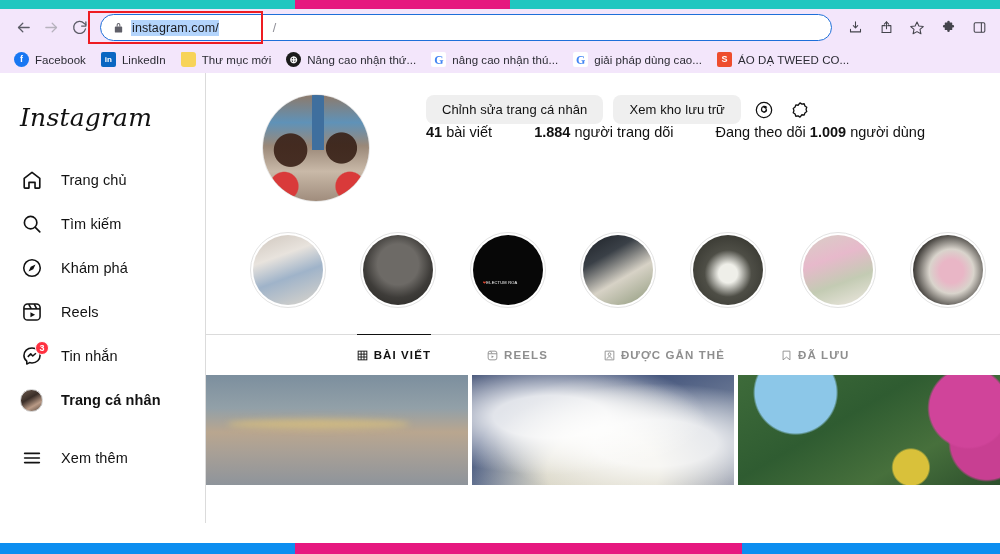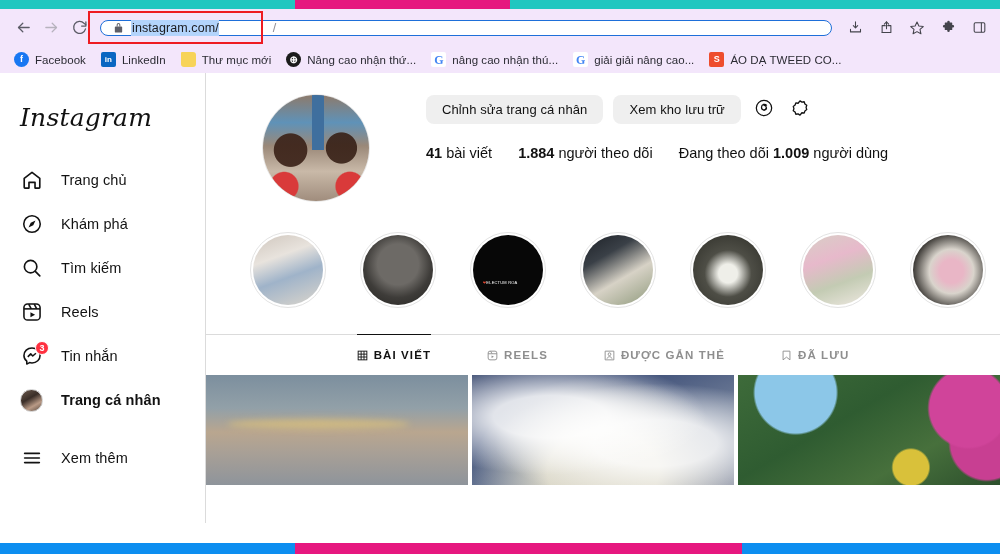--- a/index.html
+++ b/index.html
@@ -25,21 +25,21 @@
     position: relative; height: 37px; display: flex; align-items: center;
     padding: 0 10px; gap: 2px;
   }
   .nav-btn {
     width: 26px; height: 26px; display: flex; align-items: center; justify-content: center;
     color: #5b5b66; flex: 0 0 auto;
   }
   .nav-btn.disabled { color: #b6b2bd; }
   .nav-btn svg { display: block; }
 
-  .omnibox-wrap { position: relative; flex: 1; height: 16px; margin-left: 6px; margin-right: 6px; }
+  .omnibox-wrap { position: relative; flex: 1; height: 27px; margin-left: 6px; margin-right: 6px; }
   .omnibox {
     position: absolute; inset: 0;
     background: #ffffff; border: 1px solid #1e6fd9; border-radius: 14px;
     display: flex; align-items: center; padding: 0 10px 0 12px;
   }
   .lock-ico { flex: 0 0 auto; margin-right: 7px; display: flex; align-items: center; }
   .url-text {
     font-size: 12.5px; color: #1b1b1f; white-space: nowrap;
     background: #b3d4fc; padding: 1px 0 1px 1px; letter-spacing: .1px;
   }
@@ -130,29 +130,29 @@
       radial-gradient(circle at 20% 86%, #d93a3a 0 11%, rgba(0,0,0,0) 12%),
       radial-gradient(circle at 82% 86%, #d93a3a 0 11%, rgba(0,0,0,0) 12%),
       linear-gradient(180deg,#8d7a6b 0%,#5f92b8 26%,#9a8878 48%,#c9b9a8 72%,#a08d7d 100%);
   }
   .avatar-big .blue-post {
     position: absolute; left: 46%; top: 0; width: 12%; height: 52%;
     background: #3f6f9e;
   }
 
   .info-col { flex: 1; padding-top: 6px; }
-  .act-row { display: flex; gap: 10px; }
+  .act-row { display: flex; align-items: center; gap: 10px; }
   .pill {
     background: #efefef; border: none; border-radius: 8px;
     font-size: 13px; color: #111; padding: 7px 16px; font-family: inherit;
     white-space: nowrap; letter-spacing: .1px;
   }
   .icon-btn { width: 26px; height: 26px; display: flex; align-items: center; justify-content: center; color: #111; }
 
-  .stats-row { display: flex; align-items: center; gap: 26px; margin-top: 21px; font-size: 14.5px; color: #111; }
+  .stats-row { display: flex; align-items: center; gap: 42px; font-size: 14.5px; color: #111; }
   .stats-row b { font-weight: bold; }
   .stat { white-space: nowrap; }
 
   
   .highlights { display: flex; gap: 34px; padding: 30px 0 0 44px; }
   .hl { width: 76px; flex: 0 0 auto; }
   .hl-ring {
     width: 76px; height: 76px; border-radius: 50%; padding: 2px;
     background: #ffffff; border: 1px solid #e3e3e3;
   }
@@ -309,21 +309,21 @@
     <div class="bm">
       <span class="bm-ico" style="background:#1b1b1b;border-radius:50%;font-size:10px">⊕</span>
       <span class="bm-label">Nâng cao nhận thứ...</span>
     </div>
     <div class="bm">
       <span class="bm-ico" style="background:#fff;color:#4285f4;font-size:12px;font-family:'Liberation Serif',serif">G</span>
       <span class="bm-label">nâng cao nhận thú...</span>
     </div>
     <div class="bm">
       <span class="bm-ico" style="background:#fff;color:#4285f4;font-size:12px;font-family:'Liberation Serif',serif">G</span>
-      <span class="bm-label">giải giải nâng cao...</span>
+      <span class="bm-label">giải pháp dùng cao...</span>
     </div>
     <div class="bm">
       <span class="bm-ico" style="background:#ee4d2d;font-size:9px">S</span>
       <span class="bm-label">ÁO DẠ TWEED CO...</span>
     </div>
 
   </div>
 </div>
 
 <div class="red-box"></div>
@@ -335,40 +335,40 @@
 
     <div class="nav-list">
 
       <div class="nav-item">
         <span class="ico">
           <svg width="22" height="22" viewBox="0 0 24 24" fill="none" stroke="#121212" stroke-width="1.8" stroke-linejoin="round">
               <path d="M3.5 10.2 12 3.6l8.5 6.6V20a.8.8 0 0 1-.8.8h-4.4v-6.2H8.7v6.2H4.3a.8.8 0 0 1-.8-.8z"></path>
             </svg>
         </span>
         <span class="lbl">Trang chủ</span>
+      </div>
+
+      <div class="nav-item">
+        <span class="ico">
+          <svg width="22" height="22" viewBox="0 0 24 24" fill="none" stroke="#121212" stroke-width="1.8" stroke-linecap="round">
+              <circle cx="10.5" cy="10.5" r="6.8"></circle>
+              <line x1="15.6" y1="15.6" x2="20.5" y2="20.5"></line>
+            </svg>
+        </span>
+        <span class="lbl">Tìm kiếm</span>
       </div>
 
       <div class="nav-item">
         <span class="ico">
           <svg width="22" height="22" viewBox="0 0 24 24" fill="none" stroke="#121212" stroke-width="1.7">
               <circle cx="12" cy="12" r="9"></circle>
               <polygon points="15.8 8.2 10.6 10.6 8.2 15.8 13.4 13.4" fill="#121212" stroke="none"></polygon>
             </svg>
         </span>
         <span class="lbl">Khám phá</span>
-      </div>
-
-      <div class="nav-item">
-        <span class="ico">
-          <svg width="22" height="22" viewBox="0 0 24 24" fill="none" stroke="#121212" stroke-width="1.8" stroke-linecap="round">
-              <circle cx="10.5" cy="10.5" r="6.8"></circle>
-              <line x1="15.6" y1="15.6" x2="20.5" y2="20.5"></line>
-            </svg>
-        </span>
-        <span class="lbl">Tìm kiếm</span>
       </div>
 
       <div class="nav-item">
         <span class="ico">
           <svg width="22" height="22" viewBox="0 0 24 24" fill="none" stroke="#121212" stroke-width="1.7" stroke-linejoin="round">
               <rect x="3.2" y="3.2" width="17.6" height="17.6" rx="4"></rect>
               <line x1="3.2" y1="8.6" x2="20.8" y2="8.6"></line>
               <line x1="8.4" y1="3.3" x2="11.2" y2="8.5"></line>
               <line x1="14.4" y1="3.3" x2="17.2" y2="8.5"></line>
               <polygon points="10.3 12.2 15.4 15 10.3 17.8" fill="#121212" stroke="none"></polygon>
@@ -434,21 +434,21 @@
           </span>
           <span class="icon-btn">
             <svg width="20" height="20" viewBox="0 0 24 24" fill="none" stroke="#111" stroke-width="1.6" stroke-linejoin="round">
                 <path d="M12 3.4l2.3 1.5 2.7-.4.9 2.6 2.2 1.6-.8 2.6.8 2.6-2.2 1.6-.9 2.6-2.7-.4L12 20.6l-2.3-1.5-2.7.4-.9-2.6-2.2-1.6.8-2.6-.8-2.6 2.2-1.6.9-2.6 2.7.4z"></path>
               </svg>
           </span>
         </div>
 
         <div class="stats-row">
           <span class="stat"><b>41</b> <span>bài viết</span></span>
-          <span class="stat"><b>1.884</b> <span>người theo dõi</span></span>
+          <span class="stat"><b>1.884</b> <span>người trang dõi</span></span>
           <span class="stat"><span>Đang theo dõi</span> <b>1.009</b> <span>người dùng</span></span>
         </div>
       </div>
     </div>
 
     <div class="highlights">
       <div class="hl">
         <div class="hl-ring">
             <div class="hl-img fill-a"></div>
           </div>

